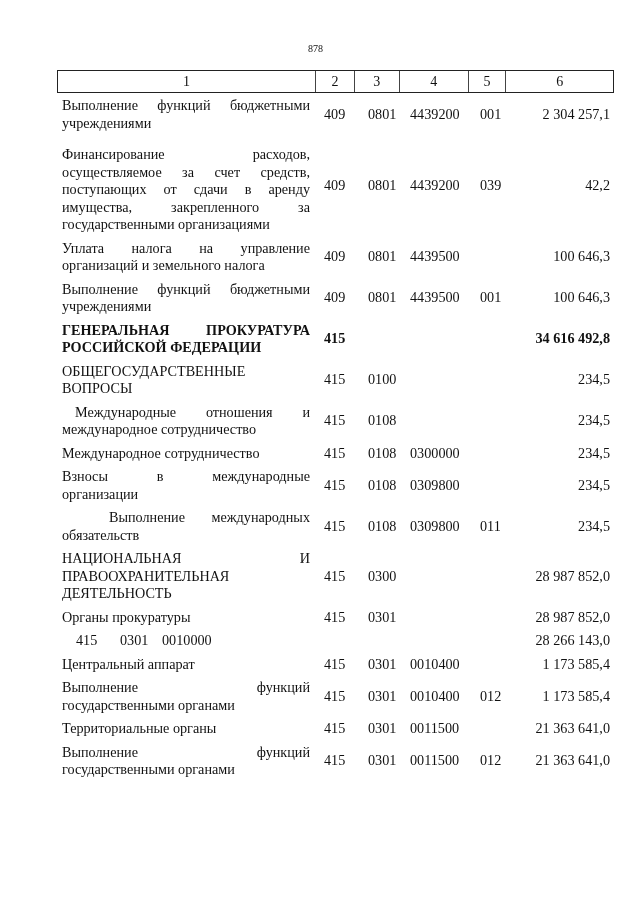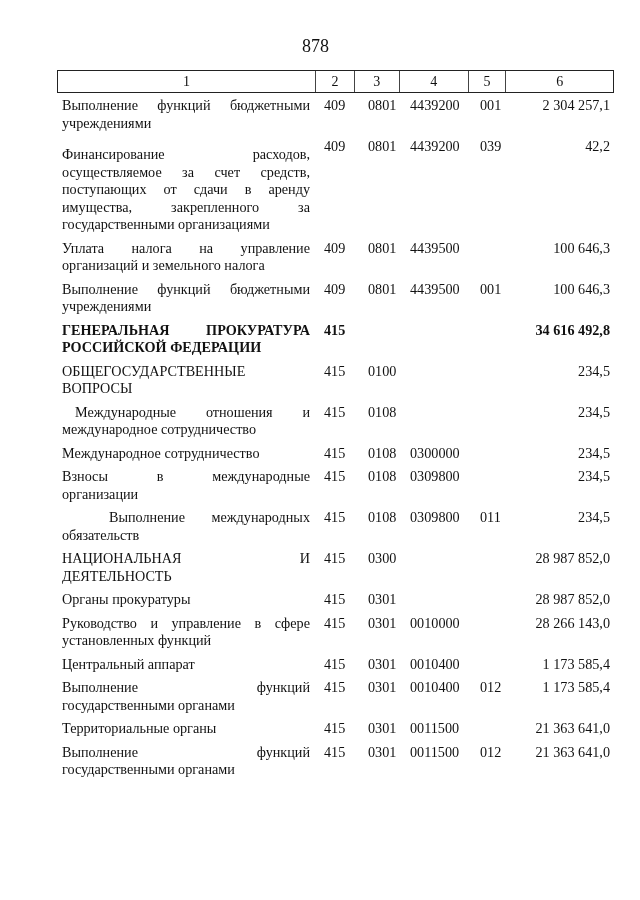--- a/index.html
+++ b/index.html
@@ -2,37 +2,37 @@
 <html><head>
 <meta charset="utf-8">
 <style>
   html, body { margin: 0; padding: 0; background: #ffffff; }
   body {
     width: 640px; height: 900px; position: relative; overflow: hidden;
     font-family: "Liberation Serif", serif; color: #111;
     font-size: 14.2px;
   }
   .page-num {
-    position: absolute; top: 36px; left: 0; width: 631px; text-align: center;
-    font-size: 18px;
+    position: absolute; top: 43px; left: 0; width: 631px; text-align: center;
+    font-size: 10px;
   }
   .hdr {
     position: absolute; top: 70px; left: 57px; width: 557px; height: 23px;
     border: 1px solid #222; box-sizing: border-box; display: flex;
   }
   .hdr div {
     box-sizing: border-box; border-right: 1px solid #444; text-align: center;
     line-height: 21px; font-size: 14px;
   }
   .hdr div:last-child { border-right: none; }
   .c1 { width: 259px; } .c2 { width: 39px; } .c3 { width: 45px; }
   .c4 { width: 69px; } .c5 { width: 38px; } .c6 { width: 107px; }
 
   .rows { position: absolute; top: 97px; left: 62px; width: 552px; }
-  .row { display: flex; align-items: flex-start; margin-bottom: 6px; line-height: 17.5px; }
+  .row { display: flex; align-items: center; margin-bottom: 6px; line-height: 17.5px; }
   .r-name { width: 248px; text-align: justify; text-align-last: left; }
   .r-col { white-space: nowrap; }
   .r-a { width: 44px; padding-left: 14px; box-sizing: border-box; width: 58px; }
   .r-b { width: 42px; }
   .r-c { width: 70px; }
   .r-d { width: 40px; }
   .r-e { flex: 1; text-align: right; padding-right: 4px; }
   .bold { font-weight: bold; }
 </style>
 </head>
@@ -158,43 +158,40 @@
       </div>
       <div class="r-col r-a">415</div>
       <div class="r-col r-b">0108</div>
       <div class="r-col r-c">0309800</div>
       <div class="r-col r-d">011</div>
       <div class="r-col r-e">234,5</div>
     </div>
     <div class="row">
       <div class="r-name">
         <span style="display: block; text-align: justify; text-align-last: justify;">НАЦИОНАЛЬНАЯ И</span>
+        <span style="display: block; text-align: justify; text-align-last: justify;">ПРАВООХРАНИТЕЛЬНАЯ</span>
         <span style="display: block; text-align: left; text-align-last: left;">ДЕЯТЕЛЬНОСТЬ</span>
       </div>
       <div class="r-col r-a">415</div>
       <div class="r-col r-b">0300</div>
       <div class="r-col r-c"></div>
       <div class="r-col r-d"></div>
       <div class="r-col r-e">28 987 852,0</div>
     </div>
     <div class="row">
       <div class="r-name">
         <span style="display: block; text-align: left; text-align-last: left;">Органы прокуратуры</span>
       </div>
       <div class="r-col r-a">415</div>
       <div class="r-col r-b">0301</div>
       <div class="r-col r-c"></div>
       <div class="r-col r-d"></div>
       <div class="r-col r-e">28 987 852,0</div>
     </div>
     <div class="row">
-      <div class="r-name">
-        <span style="display: block; text-align: justify; text-align-last: justify;">Руководство и управление в сфере</span>
-        <span style="display: block; text-align: left; text-align-last: left;">установленных функций</span>
-      </div>
       <div class="r-col r-a">415</div>
       <div class="r-col r-b">0301</div>
       <div class="r-col r-c">0010000</div>
       <div class="r-col r-d"></div>
       <div class="r-col r-e">28 266 143,0</div>
     </div>
     <div class="row">
       <div class="r-name">
         <span style="display: block; text-align: left; text-align-last: left;">Центральный аппарат</span>
       </div>

